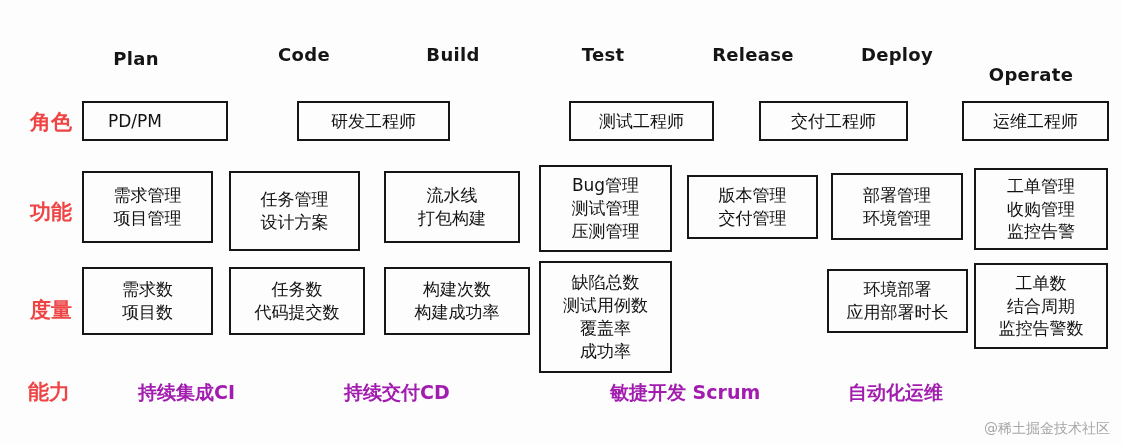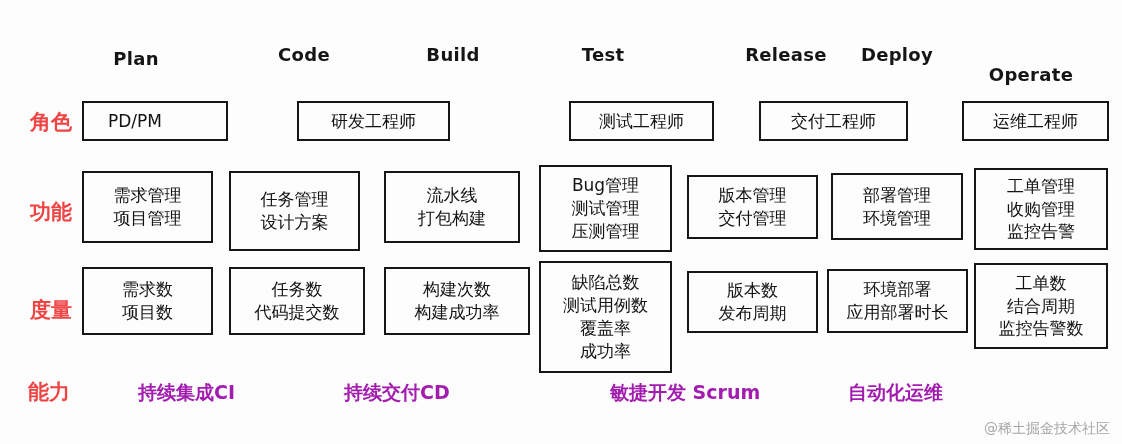--- a/index.html
+++ b/index.html
@@ -17,21 +17,21 @@
   .col-header {
     position:absolute; top:44px;
     width:100px; text-align:center;
     font-weight:bold; font-size:18px;
     color:#151515; letter-spacing:0.3px;
   }
   .h-plan    { left:86px;  top:48px; }
   .h-code    { left:254px; }
   .h-build   { left:403px; }
   .h-test    { left:553px; }
-  .h-release { left:736px; }
+  .h-release { left:703px; }
   .h-deploy  { left:847px; }
   .h-operate { left:981px;margin-top:20px; }
 
   .row-label {
     position:absolute;
     font-weight:bold; font-size:21px; color:#ef4444;
   }
   .rl-role       { left:30px; top:108px; }
   .rl-function   { left:30px; top:198px; }
   .rl-metric     { left:30px; top:296px; }
@@ -132,22 +132,20 @@
   <div class="box m-plan">需求数
 项目数</div>
   <div class="box m-code">任务数
 代码提交数</div>
   <div class="box m-build">构建次数
 构建成功率</div>
   <div class="box m-test">缺陷总数
 测试用例数
 覆盖率
 成功率</div>
-  <div class="box m-release">版本数
-发布周期</div>
   <div class="box m-deploy">环境部署
 应用部署时长</div>
   <div class="box m-operate">工单数
 结合周期
 监控告警数</div>
 
   <div class="capability c-ci">持续集成CI</div>
   <div class="capability c-cd">持续交付CD</div>
   <div class="capability c-scrum">敏捷开发 Scrum</div>
   <div class="capability c-ops">自动化运维</div>

